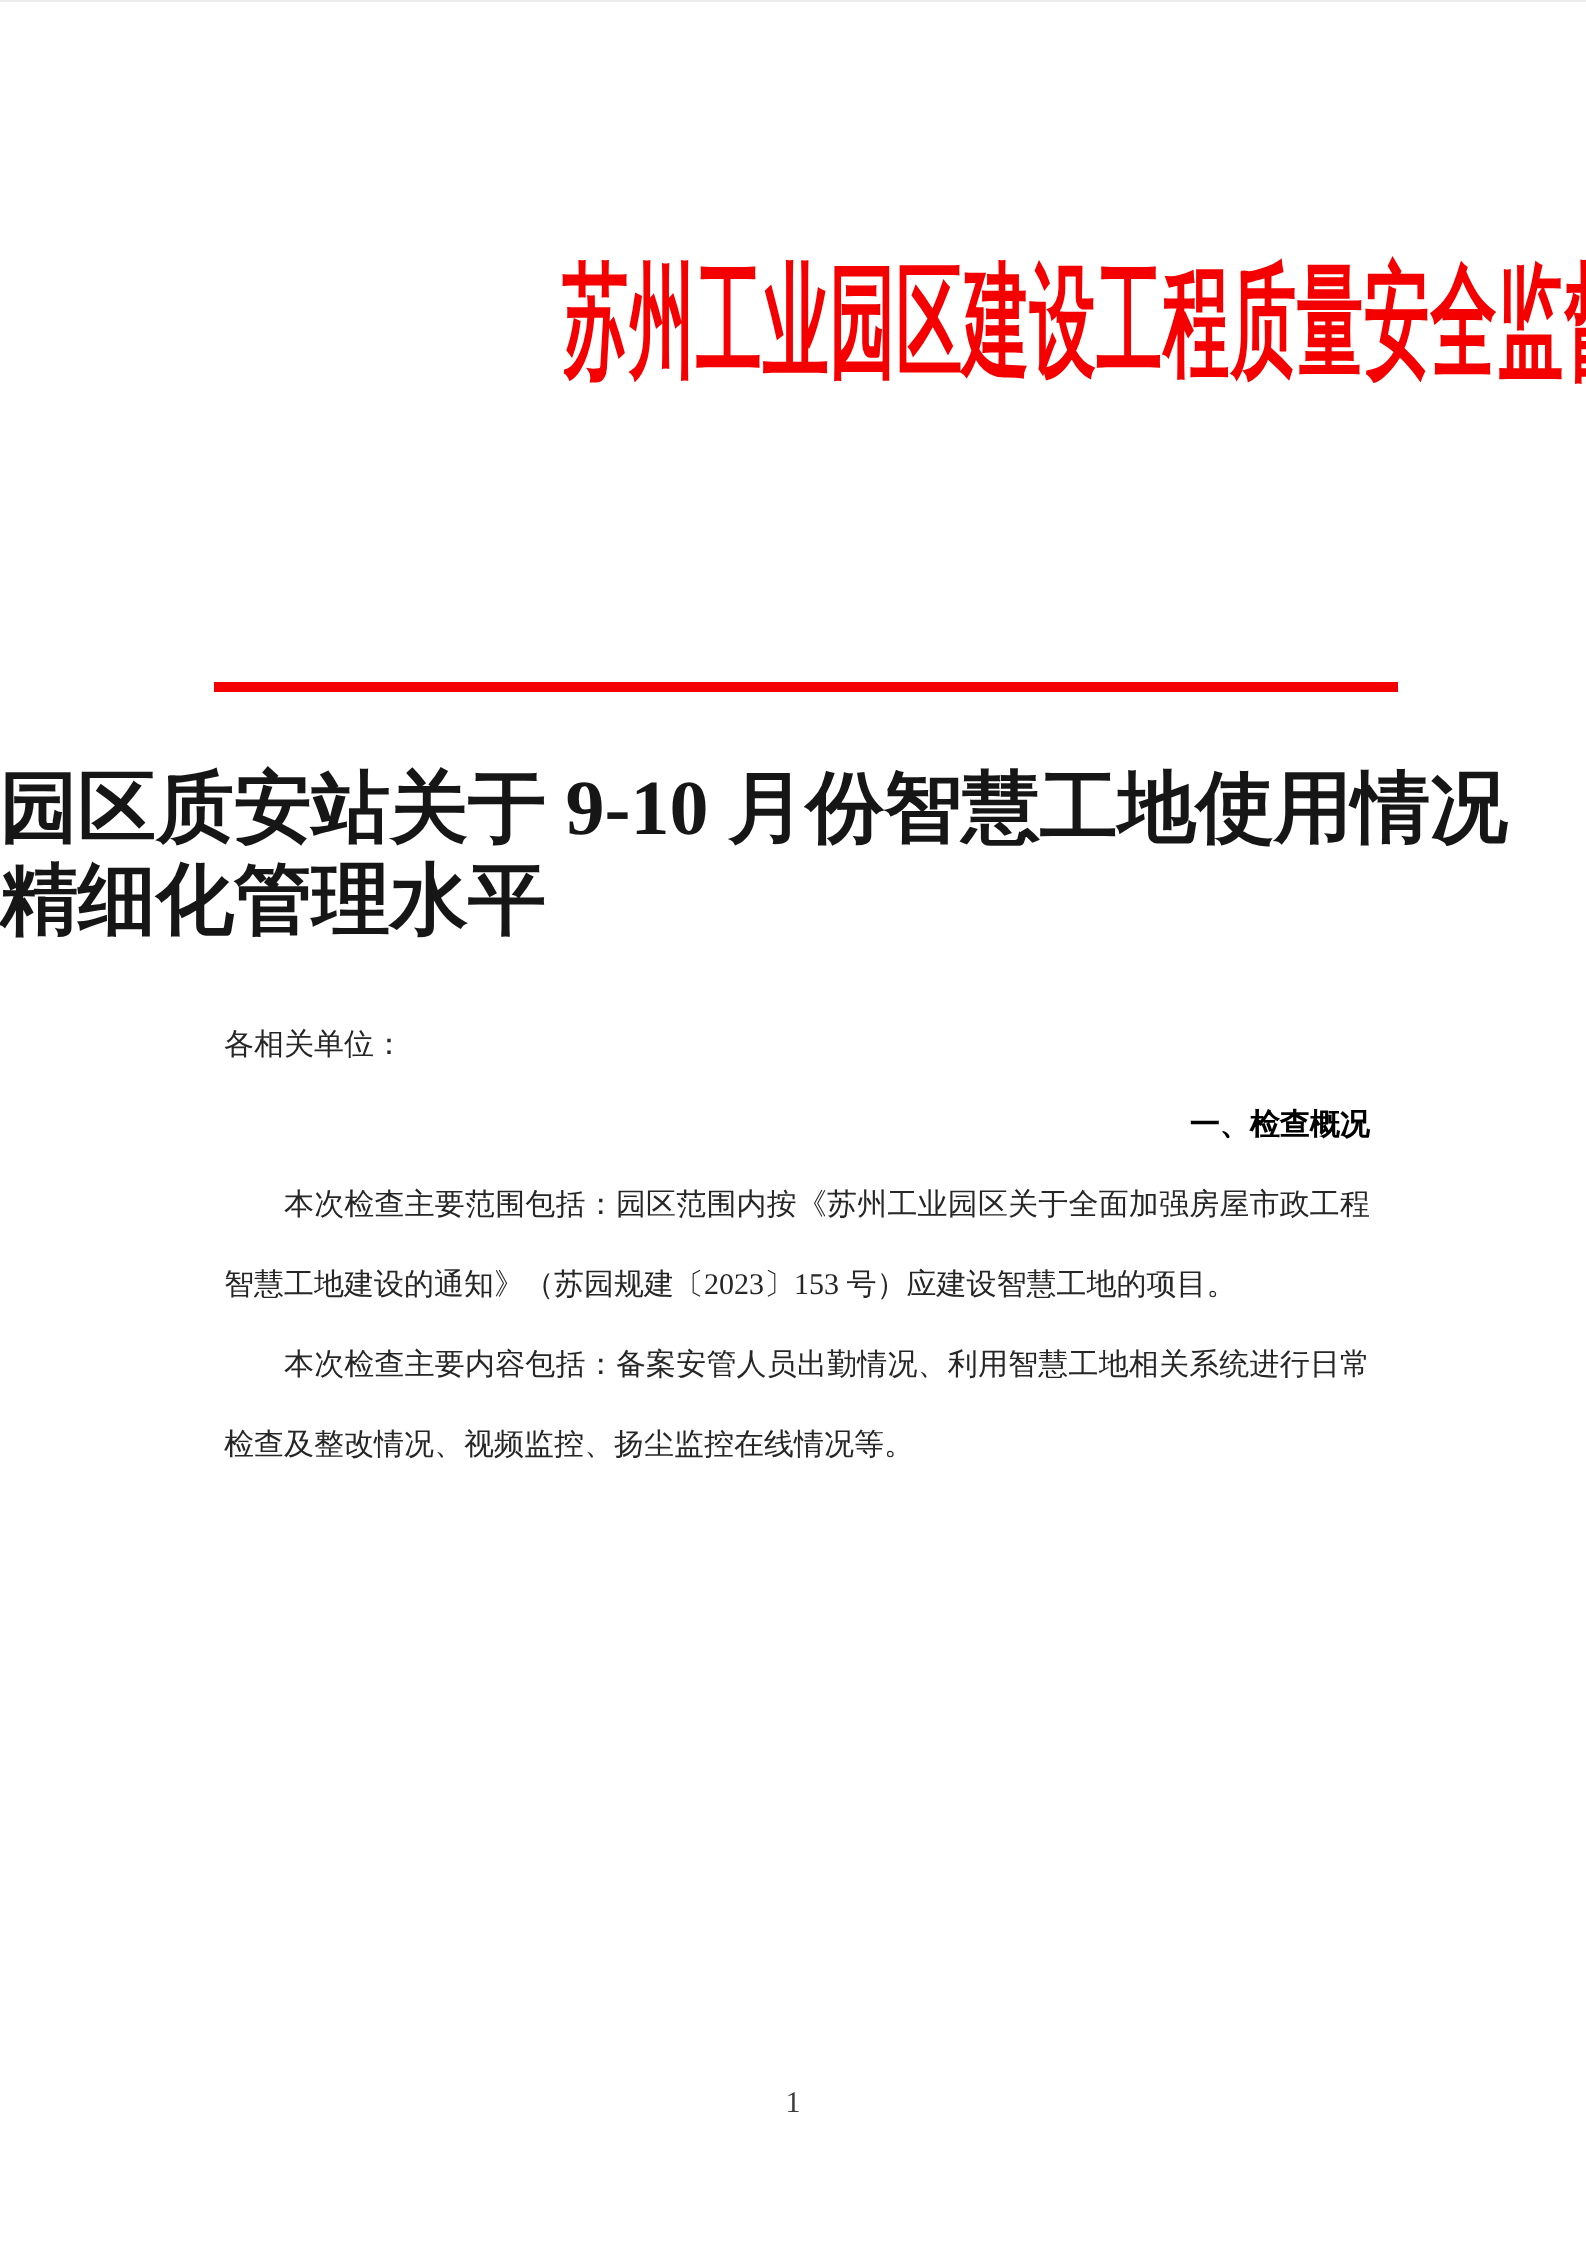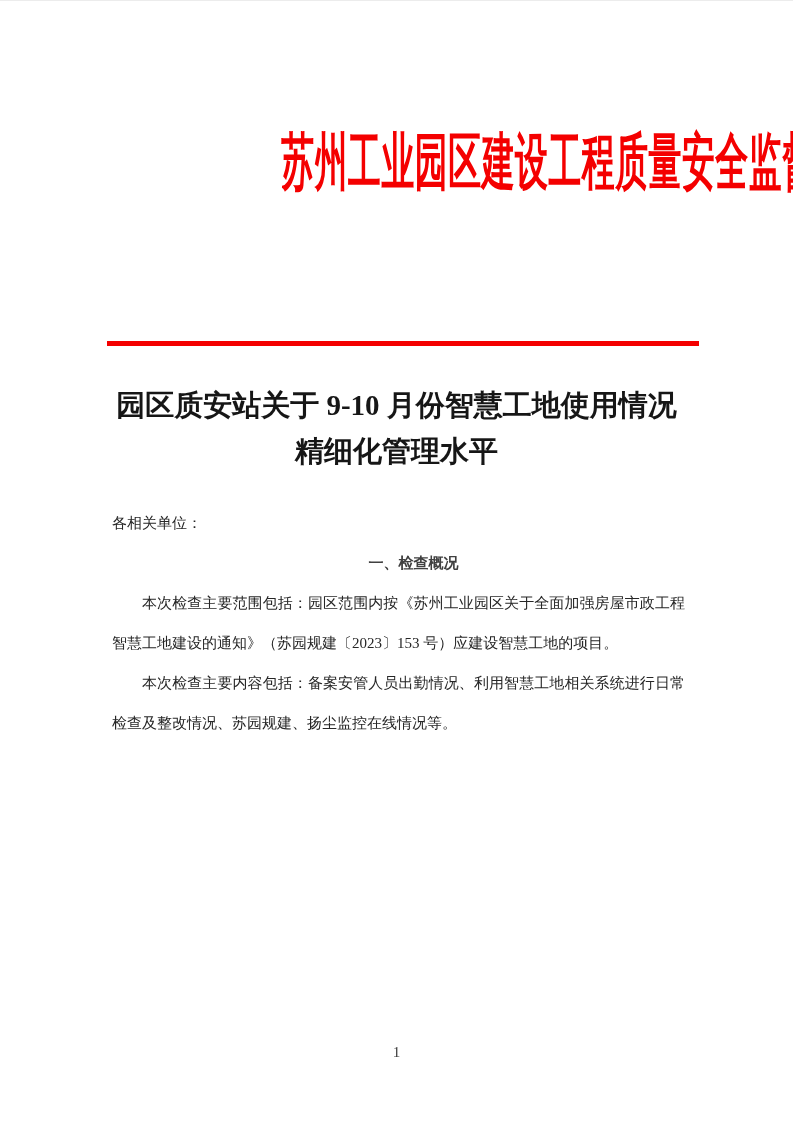--- a/index.html
+++ b/index.html
@@ -46,24 +46,24 @@
     height: 5px;
     background: #f40000;
   }
 
   
   .doc-title {
     position: absolute;
     top: 381px;
     left: 0;
     width: 100%;
-    text-align: center;
+    text-align: left;
     font-family: "Liberation Serif", serif;
     font-weight: bold;
-    font-size: 29px;
+    font-size: 39px;
     line-height: 46px;
     color: #161616;
   }
 
   
   .doc-body {
     position: absolute;
     top: 502px;
     left: 112px;
     width: 573px;
@@ -75,24 +75,24 @@
     text-justify: inter-ideograph;
   }
   .doc-body p.para {
     text-indent: 2em;
   }
   .doc-body p.salutation {
     text-indent: 0;
   }
   .doc-body p.section-heading {
     text-indent: 2em;
-    text-align: center;
+    text-align: right;
     font-family: "Liberation Sans", sans-serif;
     font-weight: bold;
-    color: #404040;
+    color: #000000;
   }
 
   
   .page-number {
     position: absolute;
     top: 1043px;
     left: 0;
     width: 100%;
     text-align: center;
     font-family: "Liberation Serif", serif;
@@ -113,18 +113,18 @@
 
   <div class="doc-title">
     <div>园区质安站关于 9-10 月份智慧工地使用情况</div>
     <div>精细化管理水平</div>
   </div>
 
   <div class="doc-body">
     <p class="salutation">各相关单位：</p>
     <p class="section-heading">一、检查概况</p>
     <p class="para">本次检查主要范围包括：园区范围内按《苏州工业园区关于全面加强房屋市政工程智慧工地建设的通知》（苏园规建〔2023〕153 号）应建设智慧工地的项目。</p>
-    <p class="para">本次检查主要内容包括：备案安管人员出勤情况、利用智慧工地相关系统进行日常检查及整改情况、苏园规建、扬尘监控在线情况等。</p>
+    <p class="para">本次检查主要内容包括：备案安管人员出勤情况、利用智慧工地相关系统进行日常检查及整改情况、视频监控、扬尘监控在线情况等。</p>
   </div>
 
   <div class="page-number">1</div>
 
 </div>
 
 </body></html>

